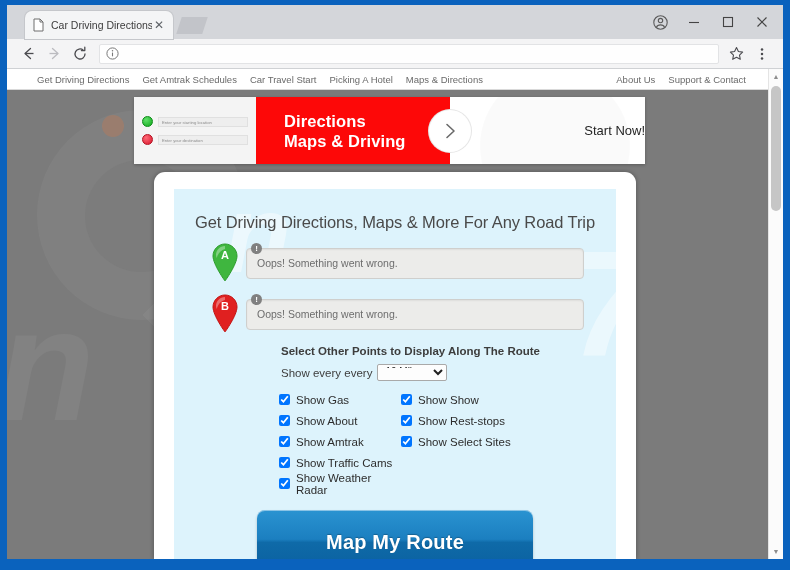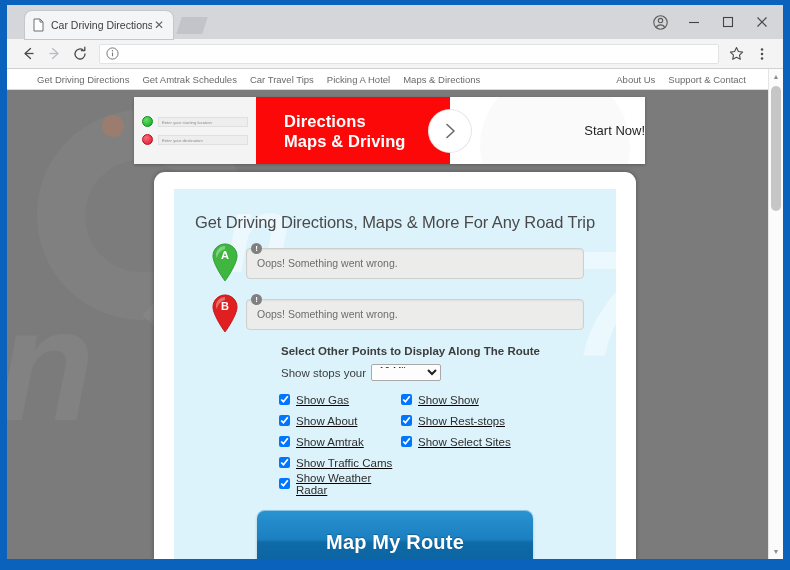--- a/index.html
+++ b/index.html
@@ -495,21 +495,20 @@
     cursor: pointer;
   }
 
   .checks {
     margin-top: 8px;
     padding-left: 105px;
     display: grid;
     grid-template-columns: 122px auto;
     grid-auto-rows: 21px;
     align-items: center;
-    text-decoration: underline;
   }
   .chk {
     display: flex;
     align-items: center;
     gap: 6px;
     cursor: pointer;
   }
   .chk input {
     margin: 0;
     width: 11px;
@@ -660,21 +659,21 @@
       </div>
     </div>
 
     <div class="viewport">
       <div class="page">
 
         <div class="sitenav">
           <div class="left">
             <a>Get Driving Directions</a>
             <a>Get Amtrak Schedules</a>
-            <a>Car Travel Tips</a>
+            <a>Car Travel Start</a>
             <a>Picking A Hotel</a>
             <a>Maps &amp; Directions</a>
           </div>
           <div class="right">
             <a>About Us</a>
             <a>Support &amp; Contact</a>
           </div>
         </div>
 
         <div class="sitebody">
@@ -746,21 +745,21 @@
                   </span>
                   <span class="input-wrap">
                     <span class="warnbadge">!</span>
                     <input class="txtinput" type="text" value="Oops! Something went wrong." style="">
                   </span>
                 </div>
 
                 <div class="subhead">Select Other Points to Display Along The Route</div>
 
                 <div class="stops-row">
-                  <span class="stops-label">Show stops your</span>
+                  <span class="stops-label">Show every every</span>
                   <select class="stops-select" id="stops-select"><option>10 Miles</option><option>25 Miles</option><option>50 Miles</option><option>100 Miles</option></select>
                 </div>
 
                 <div class="checks" id="checks">
                     <label class="chk">
                       <input type="checkbox" checked="" style="">
                       <span>Show Gas</span>
                     </label>
                     <label class="chk">
                       <input type="checkbox" checked="" style="">

